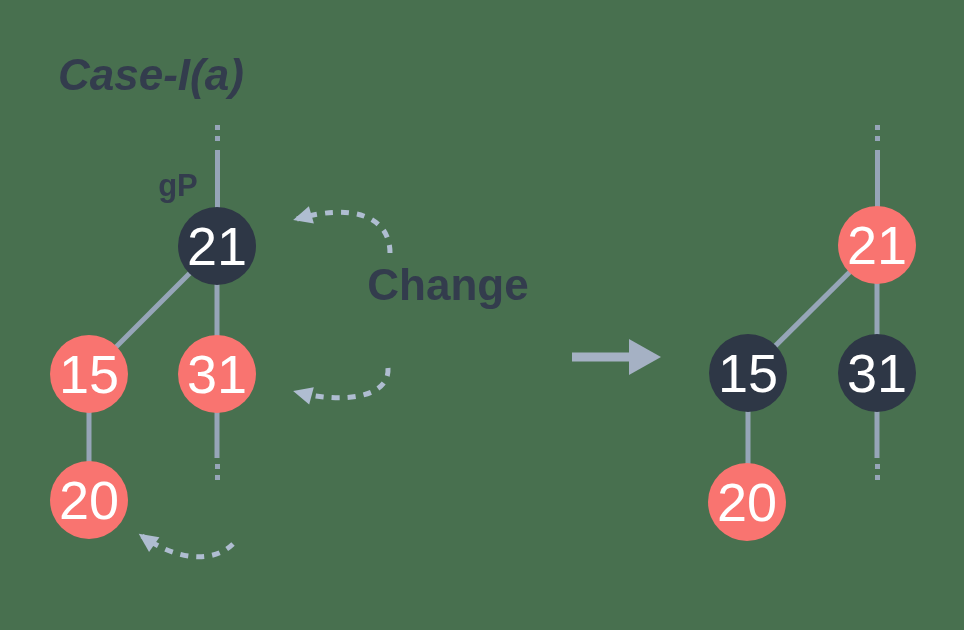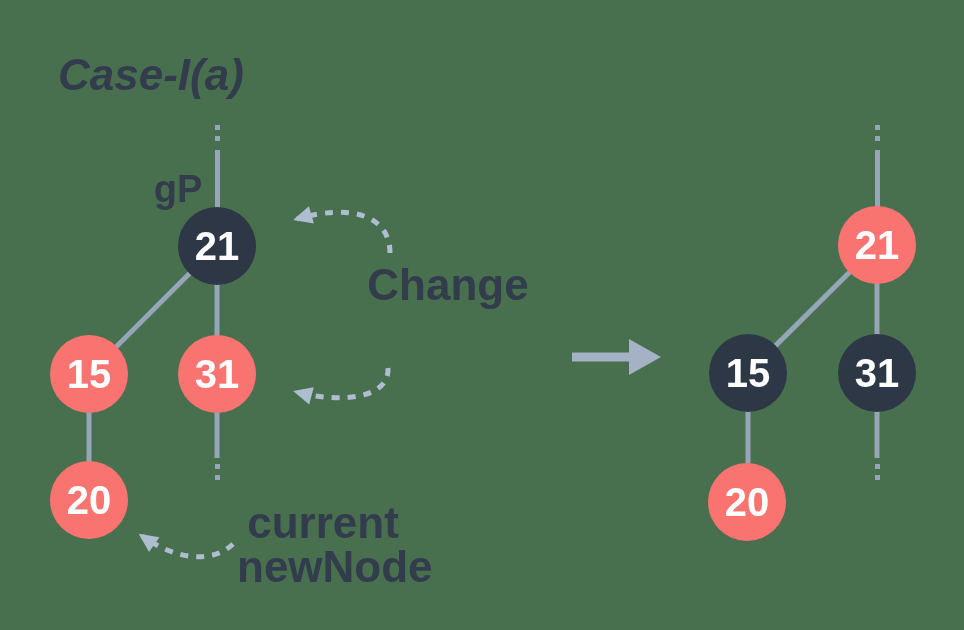--- a/index.html
+++ b/index.html
@@ -17,27 +17,27 @@
   .arrow-head-fill{fill:#AFBDD1;}
   .big-arrow-line{stroke:#A5B1C4;stroke-width:9;}
   .big-arrow-head{fill:#A5B1C4;}
   .title{
     position:absolute;left:50px;top:42px;
     font-size:44px;font-weight:700;color:#333C4D;margin:8px;font-style:italic;
   }
   .node{
     position:absolute;width:78px;height:78px;border-radius:50%;
     display:flex;align-items:center;justify-content:center;
-    font-size:40px;font-weight:700;color:#FFFFFF;
+    font-size:54px;font-weight:400;color:#FFFFFF;
   }
   .node.black{background:#2E3746;}
   .node.red{background:#F97470;}
   .gp-label{
     position:absolute;left:152px;top:168px;width:52px;
-    font-size:38px;font-weight:700;color:#333C4D;text-align:center;
+    font-size:31px;font-weight:700;color:#333C4D;text-align:center;
   }
   .note{
     position:absolute;color:#333C4D;font-weight:700;
     font-size:44px;text-align:center;
   }
   .note-change{left:362px;top:264px;width:172px;line-height:42px;}
   .note-current{left:237px;top:501px;width:172px;line-height:44px;}
 </style>
 </head>
 <body>
@@ -86,18 +86,14 @@
 
   <div class="node red" style="left:838px;top:206px;">21</div>
   <div class="node black" style="left:709px;top:334px;">15</div>
   <div class="node black" style="left:838px;top:334px;">31</div>
   <div class="node red" style="left:708px;top:463px;">20</div>
 
   <div class="note note-change">
     <div>Change</div>
   </div>
 
-  <div class="note note-current">
-    <div>current</div>
-    <div>newNode</div>
-  </div>
 
 </div>
 
 </body></html>

